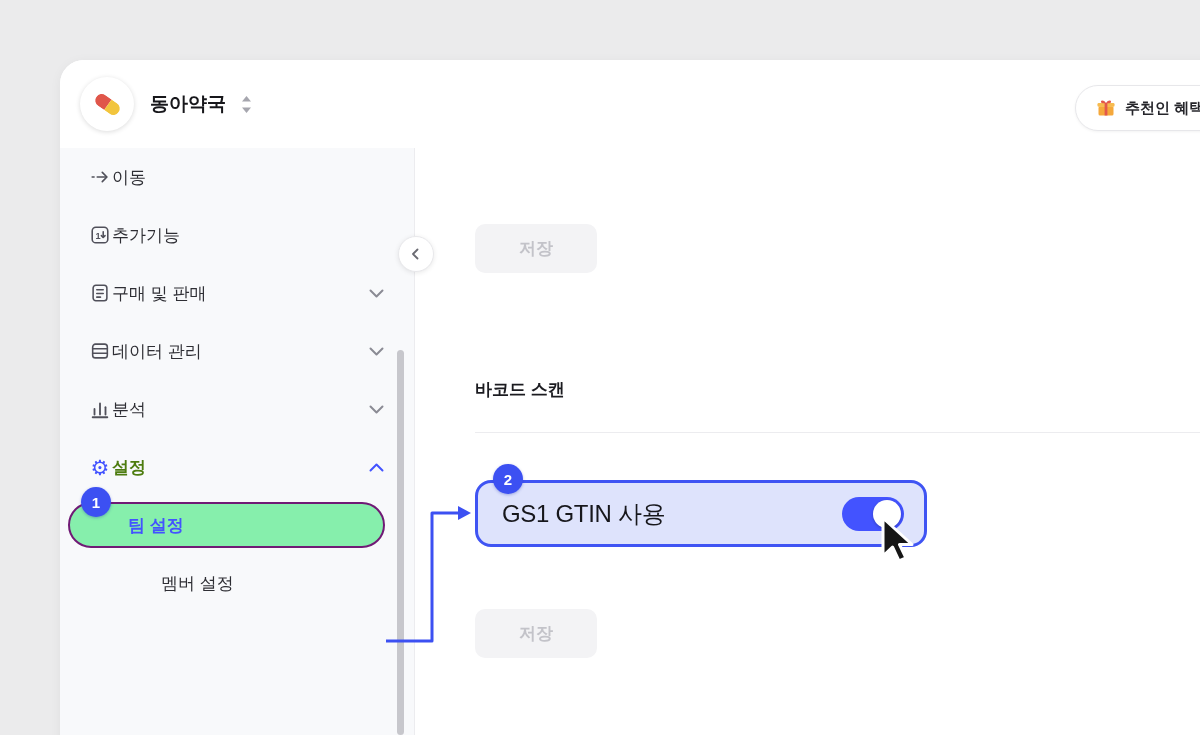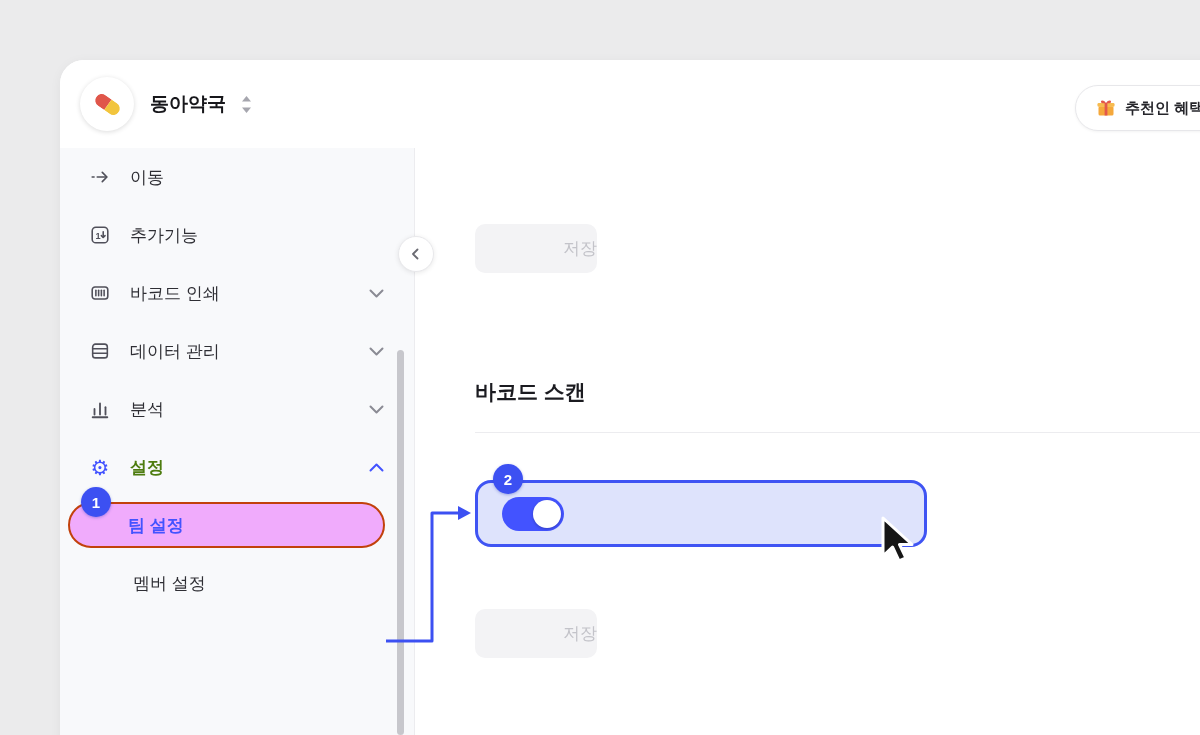--- a/index.html
+++ b/index.html
@@ -25,54 +25,54 @@
 
   .referral-btn { position:absolute; left:1015px; top:25px; height:46px;
                   border:1px solid #e7e7ea; border-radius:23px; background:#fff;
                   display:flex; align-items:center; gap:9px; padding:0 20px;
                   font-size:15px; font-weight:600; color:#26262b; white-space:nowrap;
                   box-shadow:0 1px 3px rgba(0,0,0,.05); cursor:pointer; }
 
   
   .sidebar { position:absolute; left:0; top:88px; bottom:0; width:355px;
              background:#f8f9fb; border-right:1px solid #ececef; z-index:1; }
-  .side-item { height:58px; display:flex; align-items:center; padding:0 30px 0 28px; gap:18px; cursor:pointer; }
+  .side-item { height:58px; display:flex; align-items:center; padding:0 30px 0 28px; cursor:pointer; }
   .s-icon { width:24px; height:24px; display:flex; align-items:center; justify-content:center; flex:none; color:#50505a; }
   .s-label { font-size:17px; font-weight:500; color:#2e2e34; }
   .chev { margin-left:auto; flex:none; }
   .side-item.settings .s-label { color:#4d7c0f; font-weight:600; }
   .gear-glyph { font-size:21px; line-height:1; color:#4353ff; }
 
   .side-item.team { position:relative; padding:0; }
   .team-pill { position:absolute; left:8px; right:29px; top:50%; transform:translateY(-50%);
-               height:46px; background:#f0abfc; border:2px solid #c2410c; border-radius:26px;
+               height:46px; background:#86efac; border:2px solid #701a75; border-radius:26px;
                display:flex; align-items:center; padding-left:58px; }
   .team-pill .s-label { color:#4353ff; font-weight:600; }
-  .side-item.member { padding-left:73px; }
+  .side-item.member { padding-left:101px; }
 
   .badge { width:30px; height:30px; border-radius:50%; background:#3c50f2; color:#fff;
            font-size:15px; font-weight:700; display:flex; align-items:center; justify-content:center;
            box-shadow:0 1px 3px rgba(30,50,180,.35); }
   .badge-1 { position:absolute; left:21px; top:-9px; z-index:9; }
 
   .scroll-thumb { position:absolute; right:10px; top:202px; width:7px; height:385px;
                   border-radius:4px; background:#c7c7cc; cursor:pointer; }
 
   .collapse-btn { position:absolute; left:338px; top:176px; width:36px; height:36px; border-radius:50%;
                   background:#fff; border:1px solid #e8e8eb; box-shadow:0 1px 5px rgba(0,0,0,.09);
                   display:flex; align-items:center; justify-content:center; z-index:6; cursor:pointer; }
 
   
   .save-btn { position:absolute; left:415px; width:122px; height:49px; background:#f3f3f5;
-              color:#c3c3c9; border:none; border-radius:10px; font-size:17px; font-weight:400;
-              font-family:inherit; cursor:pointer;text-align:right; }
+              color:#c3c3c9; border:none; border-radius:10px; font-size:17px; font-weight:700;
+              font-family:inherit; cursor:pointer; }
   .save-top { top:164px; }
   .save-bottom { top:549px; }
 
-  .section-title { position:absolute; left:415px; top:318px; font-size:21px; font-weight:700; color:#1b1b20; }
+  .section-title { position:absolute; left:415px; top:318px; font-size:17px; font-weight:700; color:#1b1b20; }
   .divider { position:absolute; left:415px; right:0; top:372px; height:1px; background:#ececef; }
 
   .gtin-card { position:absolute; left:415px; top:420px; width:452px; height:67px;
                background:#dee3fc; border:3px solid #3f54f3; border-radius:16px;
                display:flex; align-items:center; justify-content:space-between; padding:0 20px 0 24px; }
   .gtin-label { font-size:24px; font-weight:500; color:#17171c; letter-spacing:-0.3px; }
   .toggle { width:62px; height:34px; border-radius:17px; background:#4353ff; position:relative; flex:none; cursor:pointer; }
   .toggle .knob { position:absolute; top:3px; left:31px; width:28px; height:28px; border-radius:50%;
                   background:#fff; box-shadow:0 1px 3px rgba(0,0,0,.25); }
   .badge-2 { position:absolute; left:15px; top:-19px; }
@@ -127,36 +127,35 @@
           <svg width="22" height="22" viewBox="0 0 24 24" fill="none" stroke="#50505a" stroke-width="1.7" stroke-linecap="round" stroke-linejoin="round">
             <rect x="3.5" y="3.5" width="17" height="17" rx="4"></rect>
             <text x="7" y="16.5" font-size="10" font-weight="700" fill="#50505a" stroke="none">1</text>
             <path d="M15.5 8.5v6"></path>
               <path d="M13.5 12.7l2 2 2-2"></path>
           </svg>
         </span>
         <span class="s-label">추가기능</span>
       </div>
 
-
       <div class="side-item">
         <span class="s-icon">
           <svg width="22" height="22" viewBox="0 0 24 24" fill="none" stroke="#50505a" stroke-width="1.7" stroke-linecap="round" stroke-linejoin="round">
-            <rect x="3.5" y="5.5" width="17" height="13" rx="3"></rect>
-            <path d="M7.5 9v6"></path>
-              <path d="M10.5 9v6"></path>
-              <path d="M13.5 9v6"></path>
-              <path d="M16.5 9v6"></path>
-          </svg>
-        </span>
-        <span class="s-label">바코드 인쇄</span>
+            <rect x="4.5" y="3.5" width="15" height="17" rx="3"></rect>
+            <path d="M8.5 8.5h7"></path>
+              <path d="M8.5 12.5h7"></path>
+              <path d="M8.5 16.5h4"></path>
+          </svg>
+        </span>
+        <span class="s-label">구매 및 판매</span>
         <svg class="chev" width="15" height="9" viewBox="0 0 15 9">
           <path d="M1.5 1.5l6 6 6-6" stroke="#8b8b94" stroke-width="2" fill="none" stroke-linecap="round" stroke-linejoin="round"></path>
         </svg>
       </div>
+
 
 
       <div class="side-item">
         <span class="s-icon">
           <svg width="22" height="22" viewBox="0 0 24 24" fill="none" stroke="#50505a" stroke-width="1.7" stroke-linecap="round" stroke-linejoin="round">
             <rect x="4" y="4.5" width="16" height="15" rx="3"></rect>
             <path d="M4 9.5h16"></path>
               <path d="M4 14.5h16"></path>
           </svg>
         </span>
@@ -210,20 +209,21 @@
         <path d="M9.5 3.5L5 8l4.5 4.5" stroke="#6a6a72" stroke-width="1.8" fill="none" stroke-linecap="round" stroke-linejoin="round"></path>
       </svg>
     </div>
 
     <button class="save-btn save-top">저장</button>
 
     <h2 class="section-title">바코드 스캔</h2>
     <div class="divider"></div>
 
     <div class="gtin-card">
+      <span class="gtin-label">GS1 GTIN 사용</span>
       <div class="toggle">
         <div class="knob"></div>
       </div>
       <div class="badge badge-2">2</div>
     </div>
 
     <button class="save-btn save-bottom">저장</button>
 
     <svg class="connector" width="430" height="610" viewBox="0 0 430 610">
       <path d="M326 581 H372 V453 H398" stroke="#3c50f2" stroke-width="3" fill="none" stroke-linejoin="round"></path>

